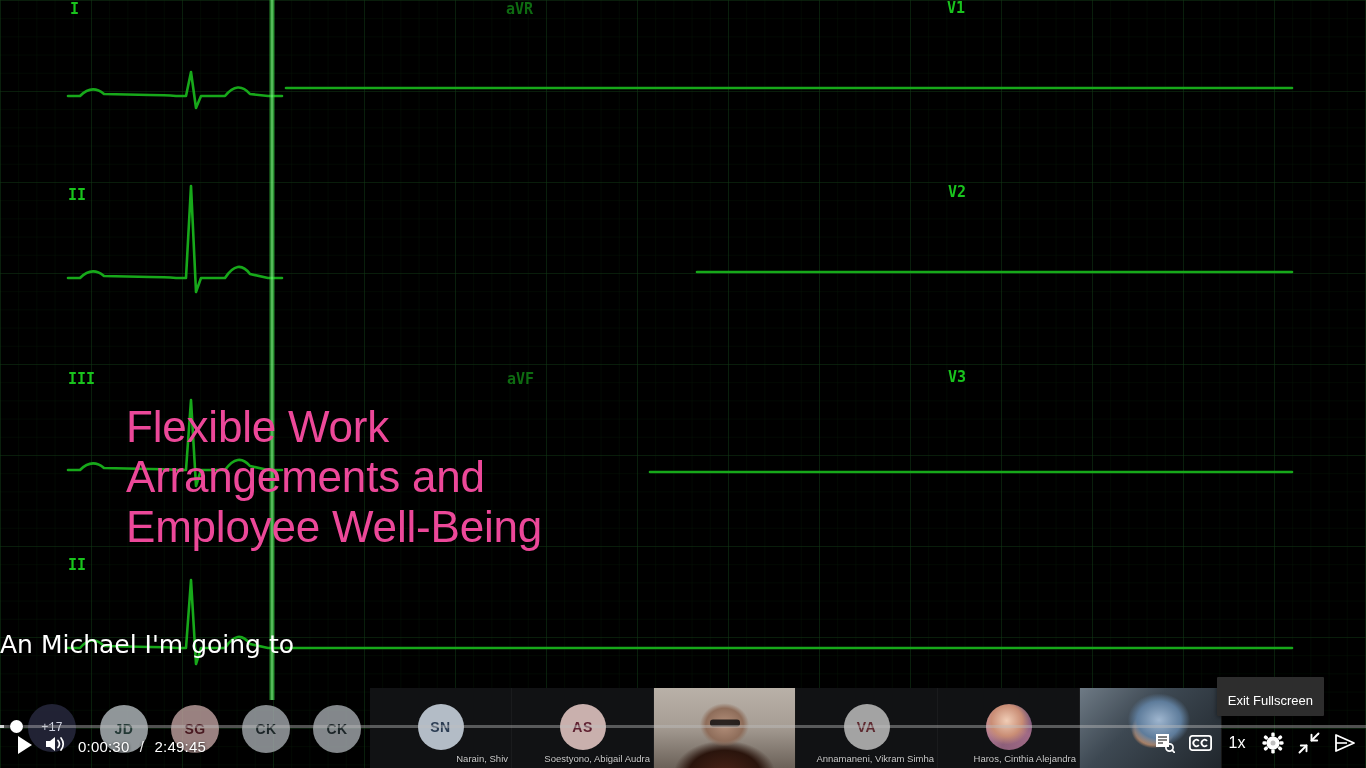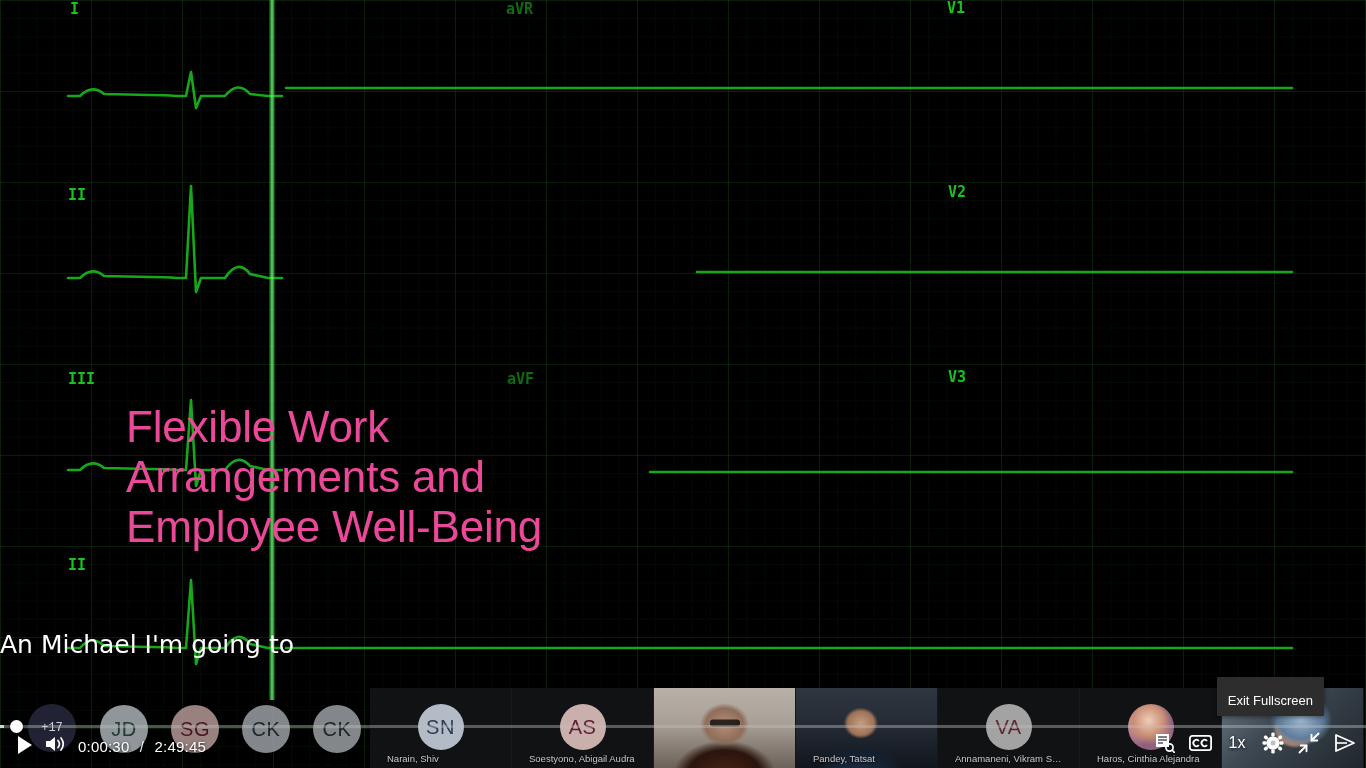--- a/index.html
+++ b/index.html
@@ -114,38 +114,38 @@
   .tile-avatar {
     position: absolute;
     left: 50%; top: 50%;
     transform: translate(-50%, -52%);
     width: 46px; height: 46px;
     border-radius: 50%;
     display: flex;
     align-items: center;
     justify-content: center;
     font-family: "Liberation Sans", sans-serif;
-    font-size: 20px;
-    font-weight: 400;
+    font-size: 14px;
+    font-weight: 700;
     letter-spacing: 0.5px;
   }
 
   .tile-name {
     position: absolute;
     left: 0; bottom: 4px;
     width: 100%;
-    text-align: left;
+    text-align: right;
     color: #c9c9c9;
     font-family: "Liberation Sans", sans-serif;
     font-size: 9.5px;
     font-weight: 400;
     white-space: nowrap;
     overflow: hidden;
     text-overflow: ellipsis;
-    padding: 0 17px;
+    padding: 0 3px;
     text-shadow: 0 1px 2px rgba(0,0,0,0.9);
   }
 
   
   .vid {
     position: absolute;
     inset: 0;
     overflow: hidden;
   }
   .vid-a {
@@ -384,24 +384,20 @@
   <div class="tile dark">
         <div class="tile-avatar" style="background: rgb(179, 188, 198); color: rgb(43, 60, 82);">SN</div>
         <div class="tile-name">Narain, Shiv</div>
       </div>
       <div class="tile dark">
         <div class="tile-avatar" style="background: rgb(201, 176, 173); color: rgb(94, 32, 48);">AS</div>
         <div class="tile-name">Soestyono, Abigail Audra</div>
       </div>
       <div class="tile">
         <div class="vid vid-a"></div>
-      </div>
-      <div class="tile">
-        <div class="vid vid-b"></div>
-        <div class="tile-name">Pandey, Tatsat</div>
       </div>
       <div class="tile dark">
         <div class="tile-avatar" style="background: #a3a3a3; color: rgb(94, 42, 48);">VA</div>
         <div class="tile-name">Annamaneni, Vikram Simha</div>
       </div>
       <div class="tile dark">
         <div class="tile-avatar avatar-photo"></div>
         <div class="tile-name">Haros, Cinthia Alejandra</div>
       </div>
       <div class="tile">

